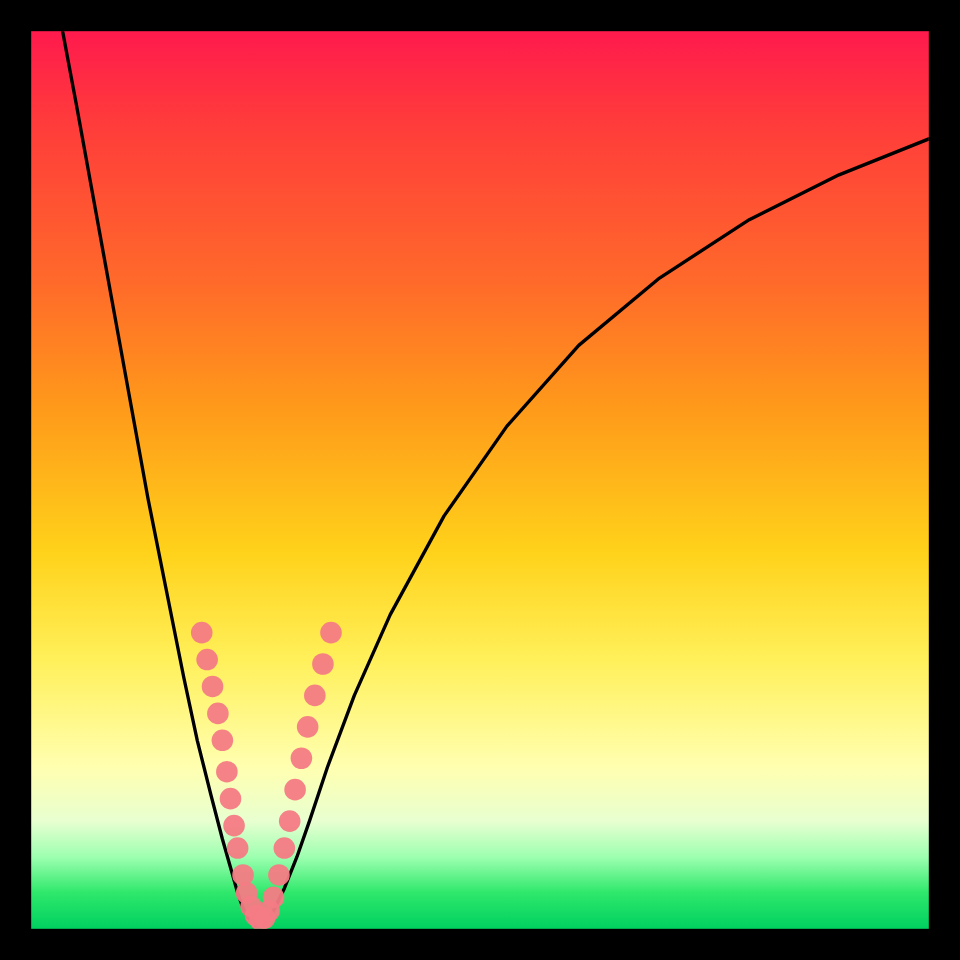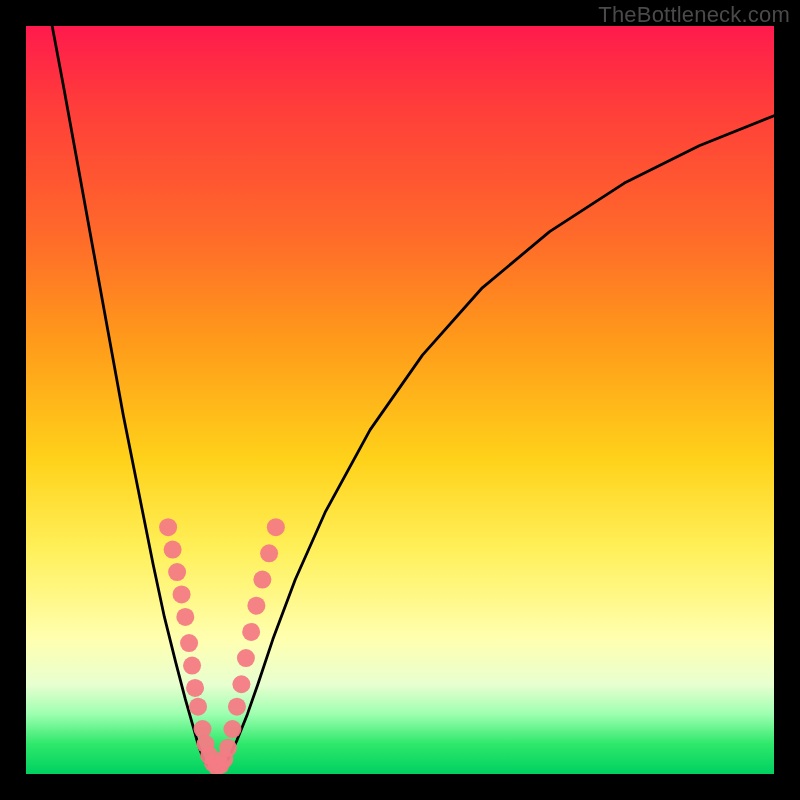--- a/index.html
+++ b/index.html
@@ -92,14 +92,13 @@
           <circle cx="215.42" cy="658.24" r="9" fill="#f47b84" fill-opacity="0.95"></circle>
           <circle cx="219.91" cy="632.06" r="9" fill="#f47b84" fill-opacity="0.95"></circle>
           <circle cx="225.15" cy="605.88" r="9" fill="#f47b84" fill-opacity="0.95"></circle>
           <circle cx="230.38" cy="579.70" r="9" fill="#f47b84" fill-opacity="0.95"></circle>
           <circle cx="236.37" cy="553.52" r="9" fill="#f47b84" fill-opacity="0.95"></circle>
           <circle cx="243.10" cy="527.34" r="9" fill="#f47b84" fill-opacity="0.95"></circle>
           <circle cx="249.83" cy="501.16" r="9" fill="#f47b84" fill-opacity="0.95"></circle>
         </g>
     </svg>
   </div>
-  <div class="watermark">TheBottleneck.com</div>
 </div>
 
 </body></html>

